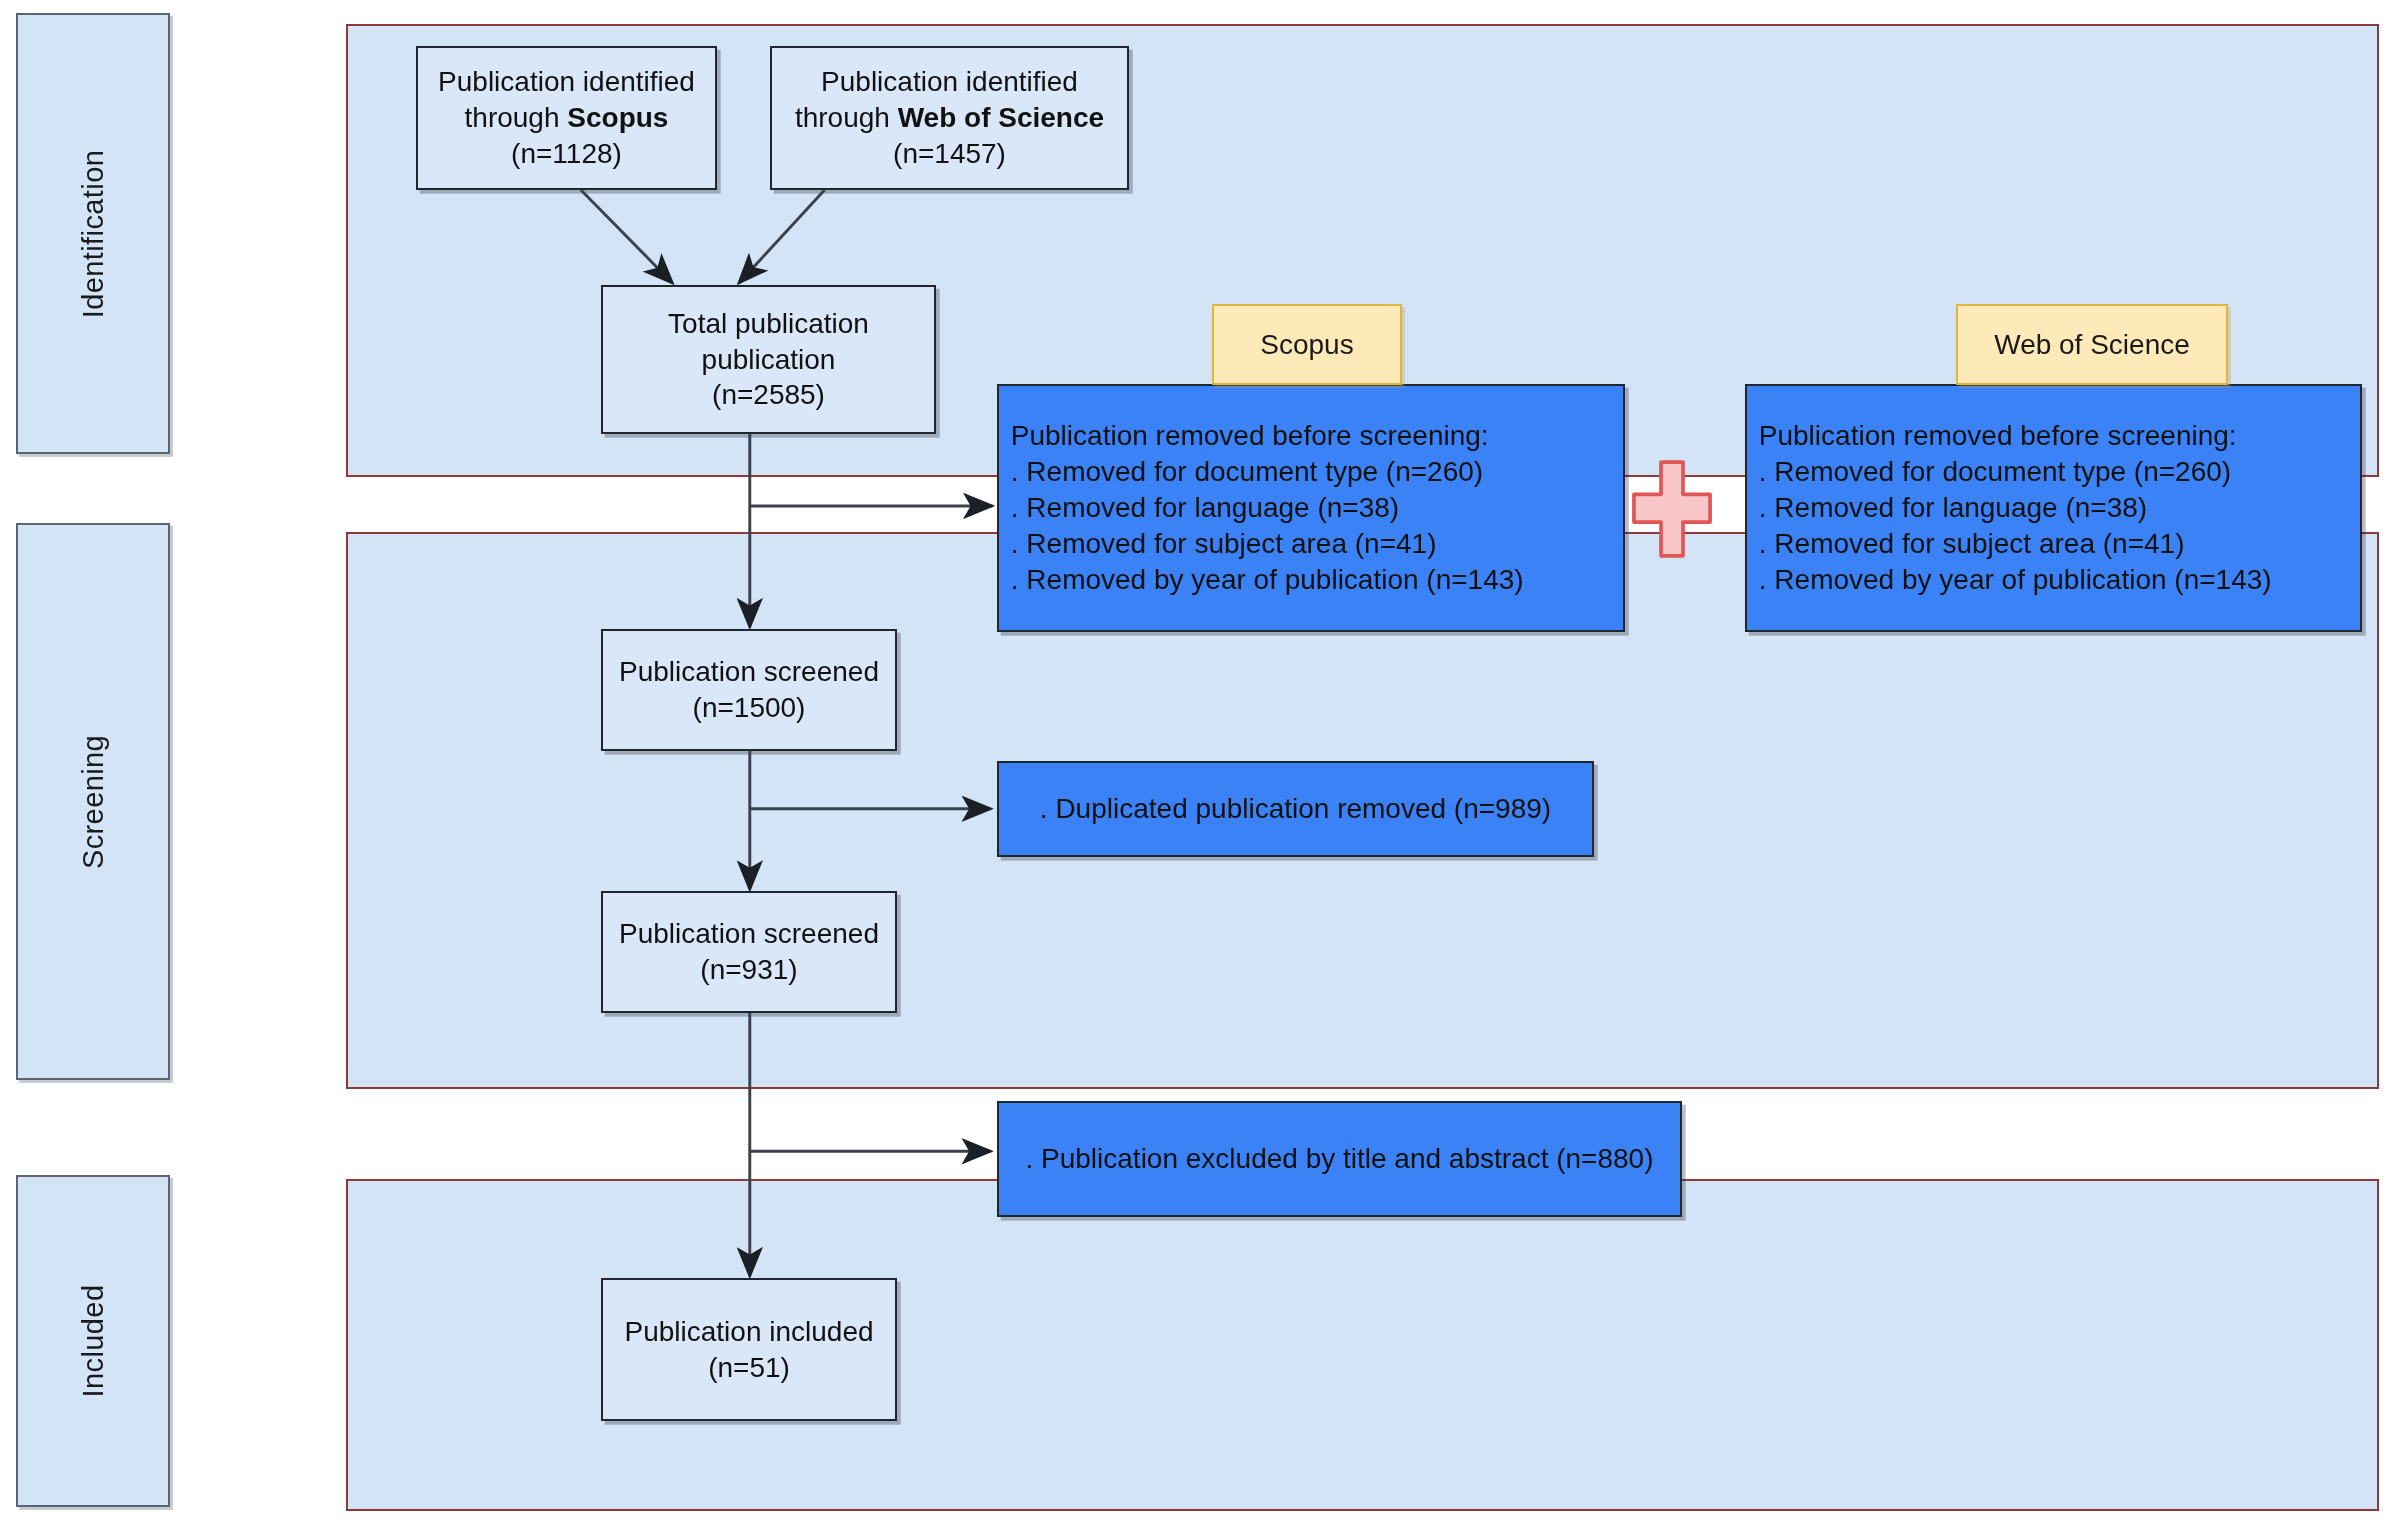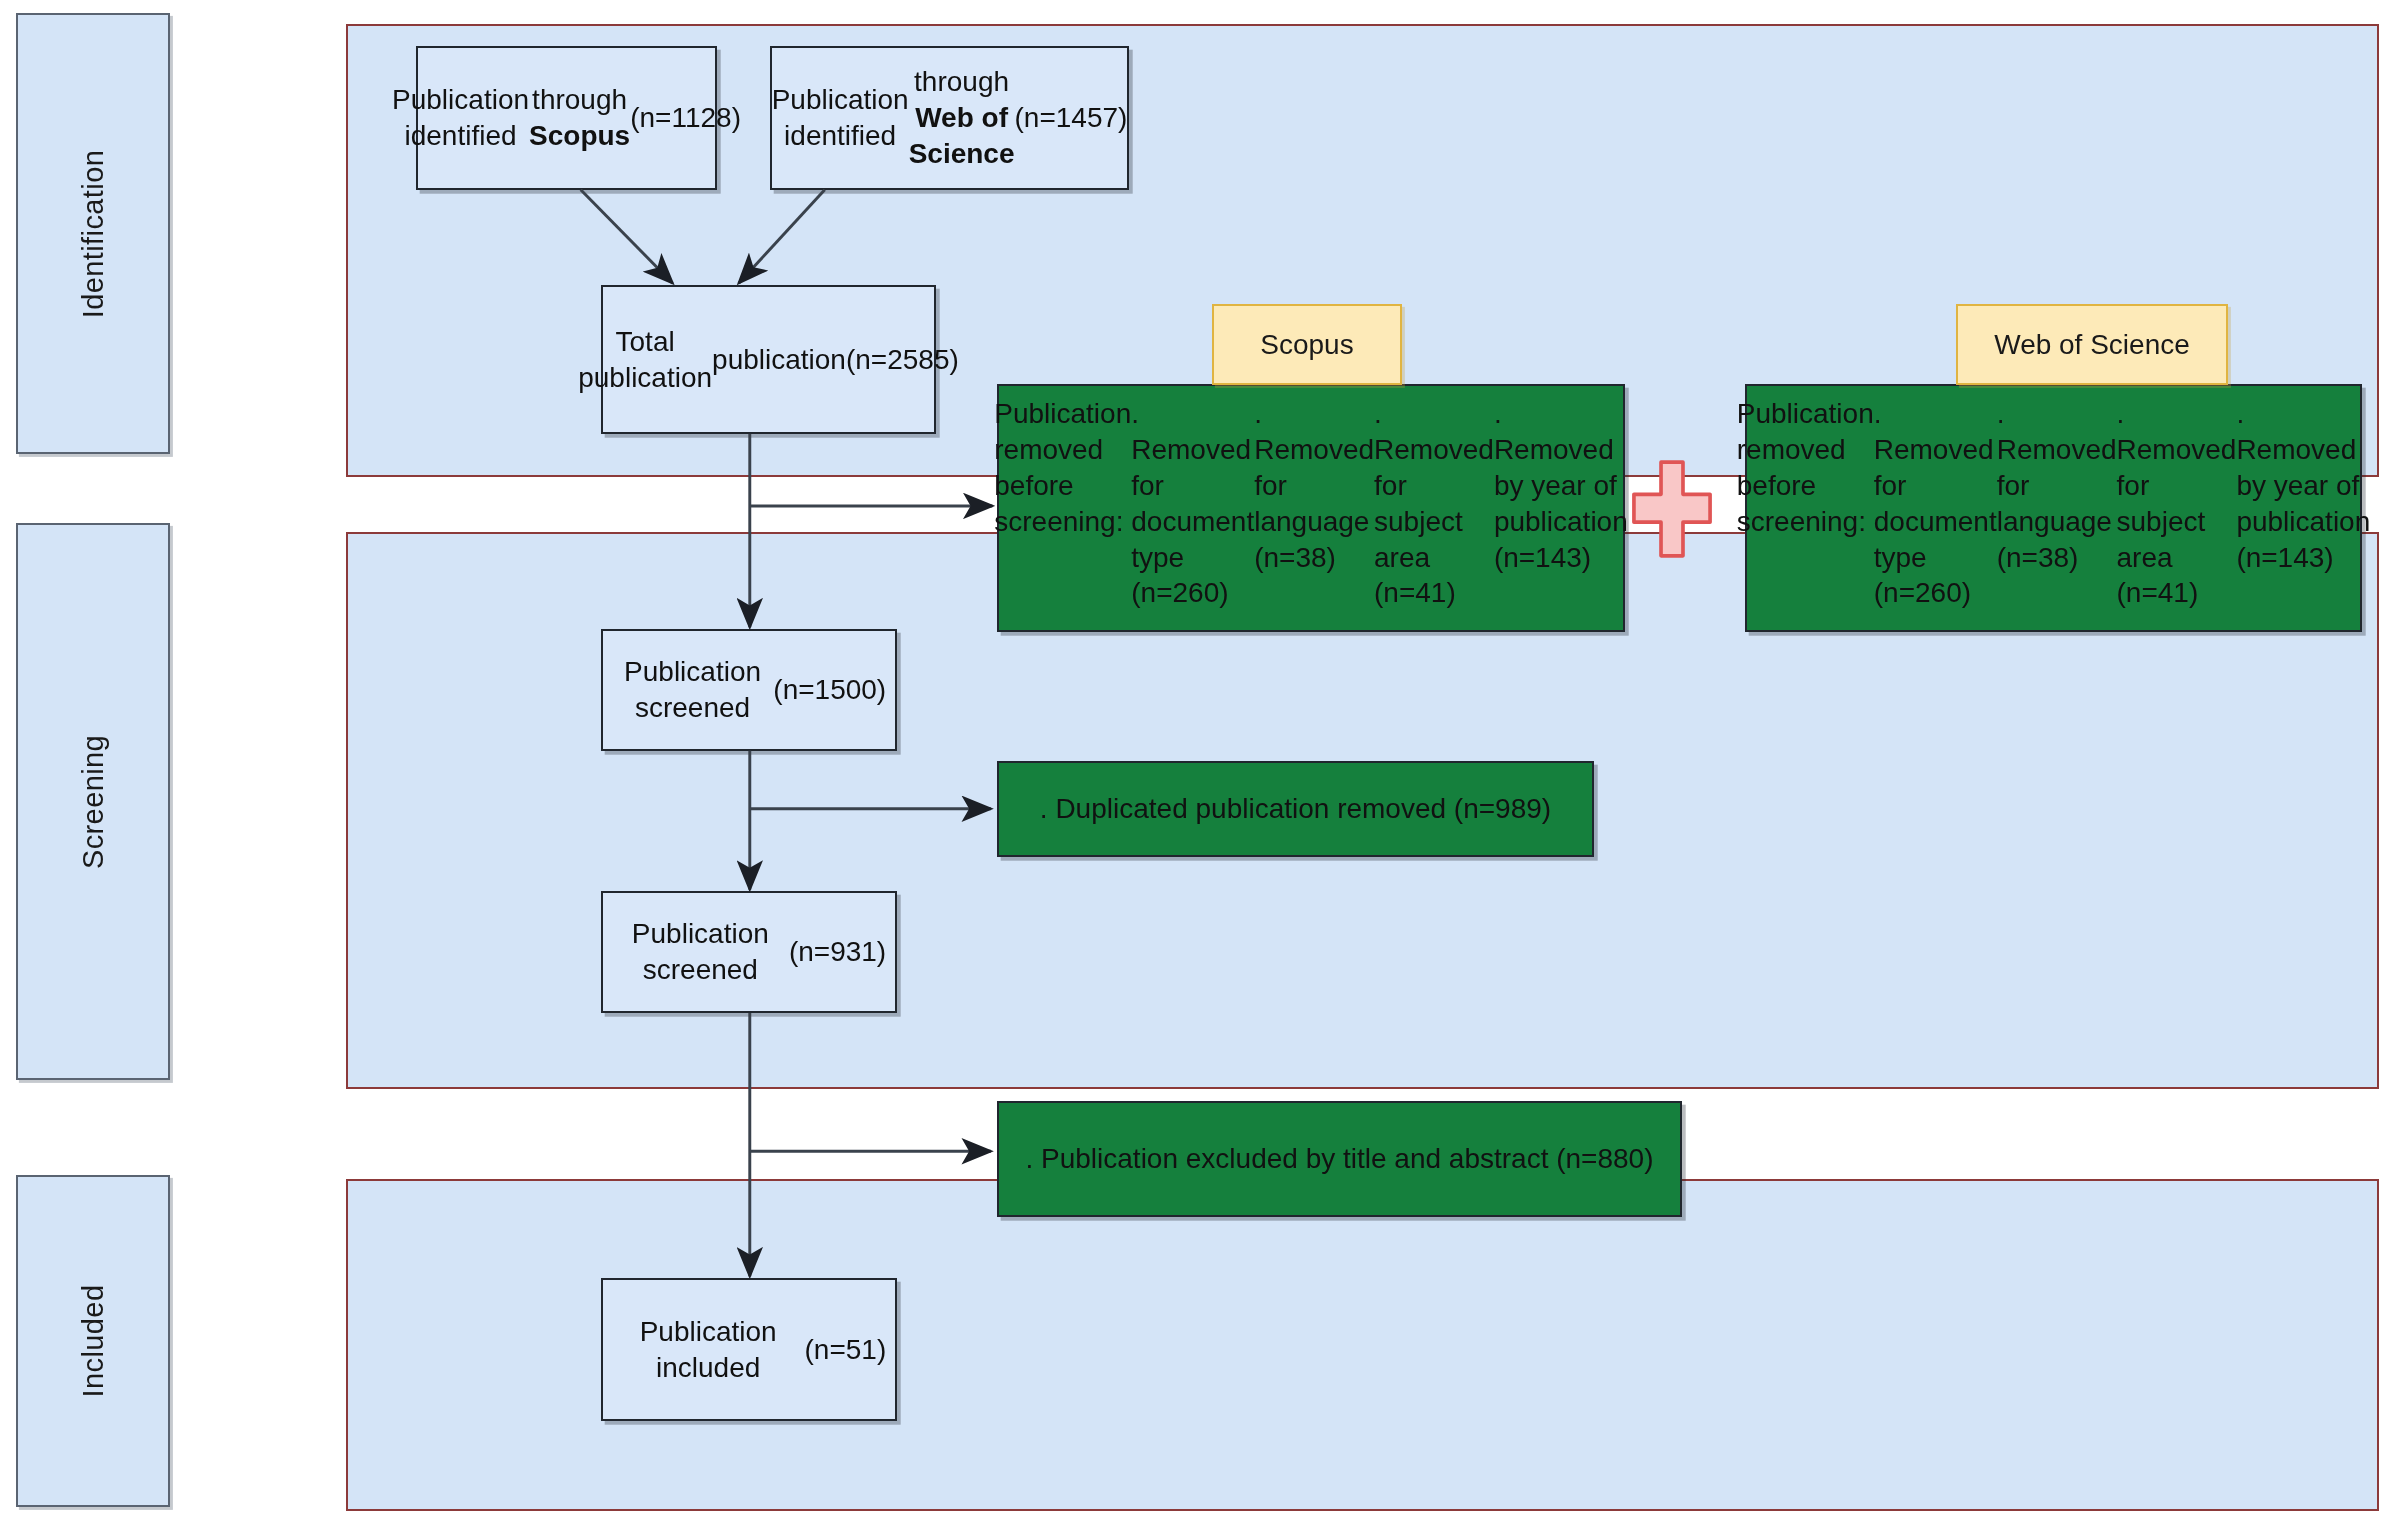--- a/index.html
+++ b/index.html
@@ -44,32 +44,33 @@
     color: #1a1a1a;
     letter-spacing: 0.4px;
   }
 
   
   .node {
     position: absolute;
     box-sizing: border-box;
     border: 2.2px solid #20262e;
     display: flex;
+    flex-direction: column;
     align-items: center;
     justify-content: center;
     text-align: center;
     font-size: 28px;
     line-height: 1.28;
     color: #111111;
     padding: 4.4px 8.8px;
     box-shadow: 3.7px 3.7px 0 rgba(30,36,46,0.30);
   }
   .node.blue { background: #d9e7f9; }
   .node.white {
-    background: #15803d;
+    background: #3b82f6;
     align-items: flex-start;
     text-align: left;
     justify-content: center;
     padding: 10.3px 11.8px;
   }
   .node .ln { display: block; }
   .node .b { font-weight: bold; }
 
   
   .tag {

